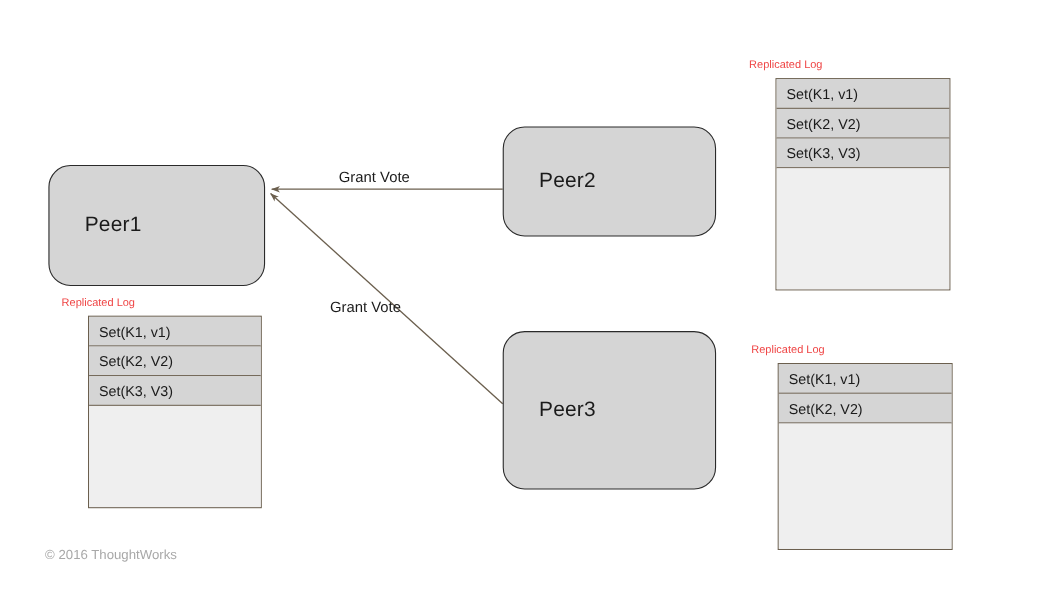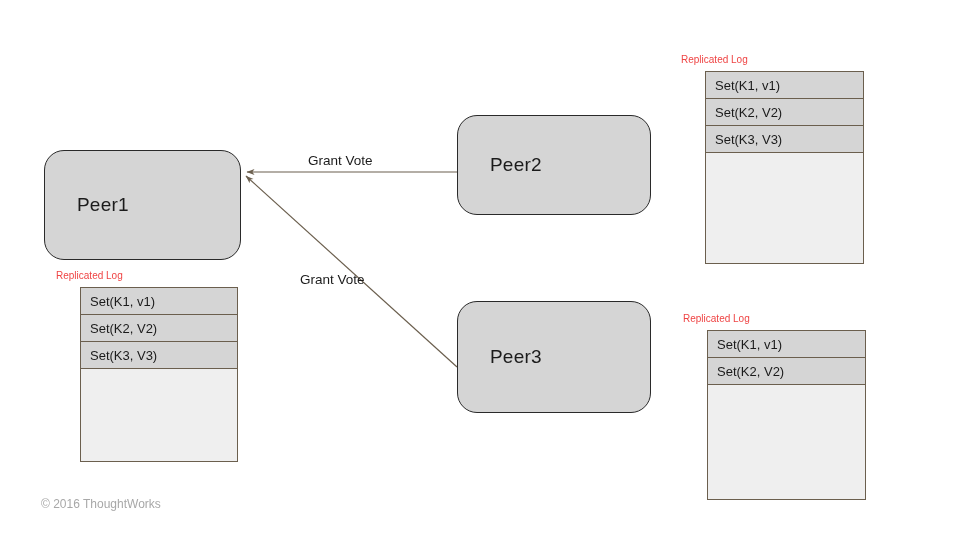--- a/index.html
+++ b/index.html
@@ -39,21 +39,21 @@
   }
   .peer-label {
     font-size: 19px;
     color: #1b1b1b;
     padding-left: 32px;
     letter-spacing: 0.2px;
   }
 
   #peer1 { left: 44px;  top: 118px; width: 197px; height: 110px; margin-top: 32px; }
   #peer2 { left: 457px; top: 115px; width: 194px; height: 100px; }
-  #peer3 { left: 457px; top: 301px; width: 194px; height: 112px; }
+  #peer3 { left: 457px; top: 301px; width: 194px; height: 144px; }
 
   
   .log-group { position: absolute; }
   .log-title {
     font-size: 10px;
     color: #ef4444;
     margin-bottom: 6px;
     white-space: nowrap;
   }
   .log-table {

